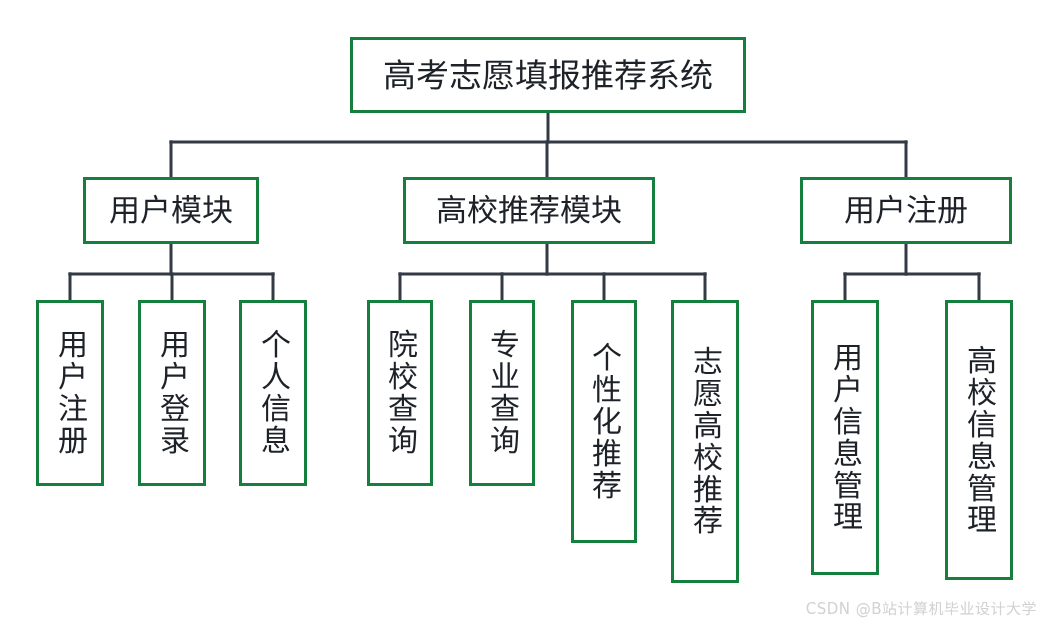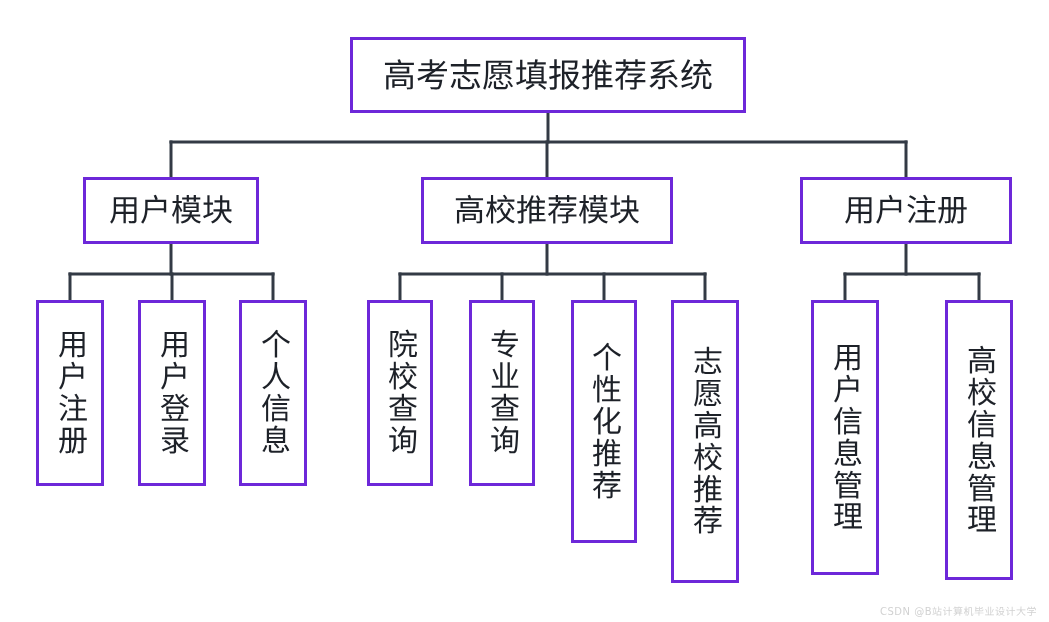--- a/index.html
+++ b/index.html
@@ -23,21 +23,21 @@
     left: 0;
     top: 0;
     width: 1049px;
     height: 622px;
     pointer-events: none;
   }
   .node {
     position: absolute;
     box-sizing: border-box;
     background: #ffffff;
-    border: 3px solid #6d28d9;
+    border: 3px solid #15803d;
     display: flex;
     align-items: center;
     justify-content: center;
     color: #1d2128;
     line-height: 1.0;
     text-align: center;
     white-space: nowrap;
   }
   .node.horizontal {
     writing-mode: horizontal-tb;
@@ -56,21 +56,21 @@
   .node.module {
     font-size: 31px;
   }
   .node.leaf {
     font-size: 30px;
   }
   #watermark {
     position: absolute;
     right: 12px;
     bottom: 4px;
-    font-size: 10px;
+    font-size: 15px;
     color: #d2d2d2;
     letter-spacing: 0.5px;
     white-space: nowrap;
   }
 </style>
 </head>
 <body>
 
 <div id="diagram-root">
 
@@ -108,21 +108,21 @@
       </div>
       <div class="node leaf vertical" style="left: 36px; top: 300px; width: 68px; height: 186px;">
         <span class="node-label">用户注册</span>
       </div>
       <div class="node leaf vertical" style="left: 138px; top: 300px; width: 68px; height: 186px;">
         <span class="node-label">用户登录</span>
       </div>
       <div class="node leaf vertical" style="left: 239px; top: 300px; width: 68px; height: 186px;">
         <span class="node-label">个人信息</span>
       </div>
-      <div class="node module horizontal" style="left: 421px; top: 177px; width: 252px; height: 67px;">
+      <div class="node module horizontal" style="left: 403px; top: 177px; width: 252px; height: 67px;">
         <span class="node-label">高校推荐模块</span>
       </div>
       <div class="node leaf vertical" style="left: 367px; top: 300px; width: 66px; height: 186px;">
         <span class="node-label">院校查询</span>
       </div>
       <div class="node leaf vertical" style="left: 469px; top: 300px; width: 66px; height: 186px;">
         <span class="node-label">专业查询</span>
       </div>
       <div class="node leaf vertical" style="left: 571px; top: 300px; width: 66px; height: 243px;">
         <span class="node-label">个性化推荐</span>

